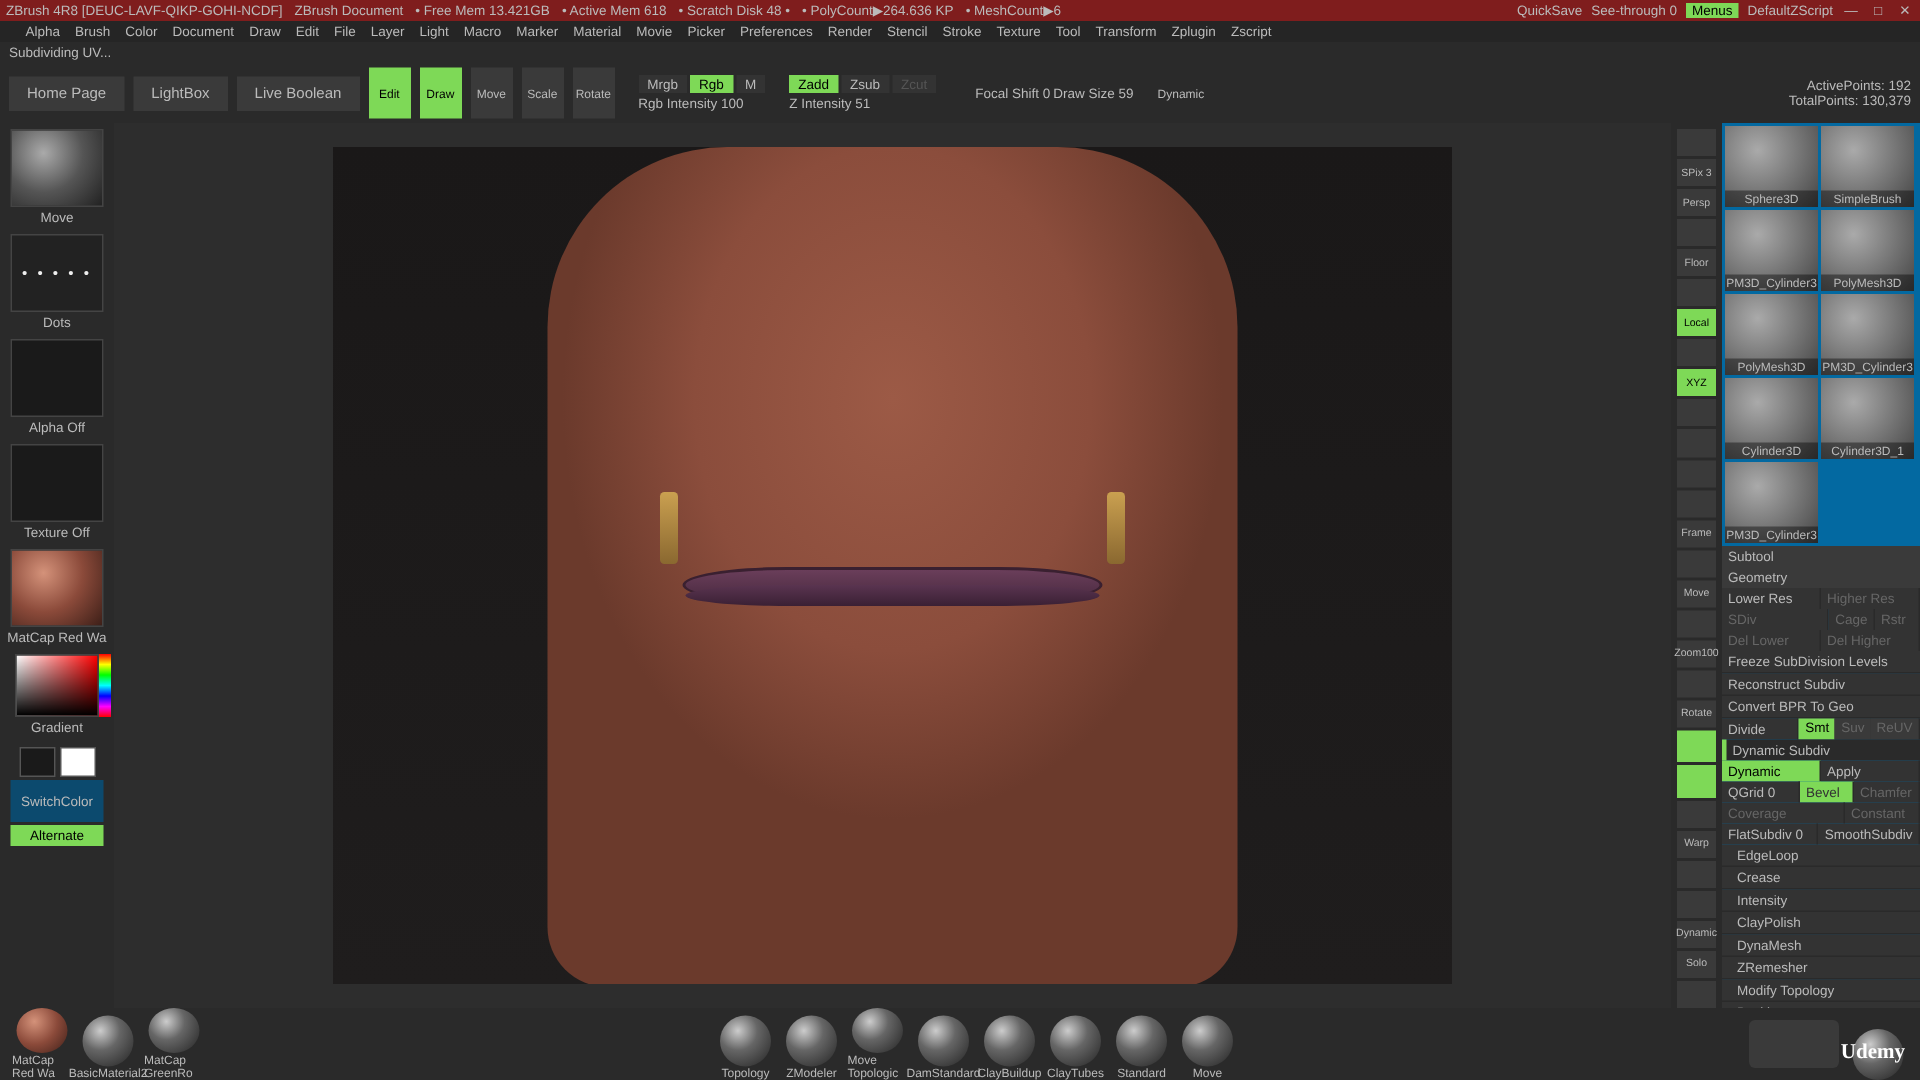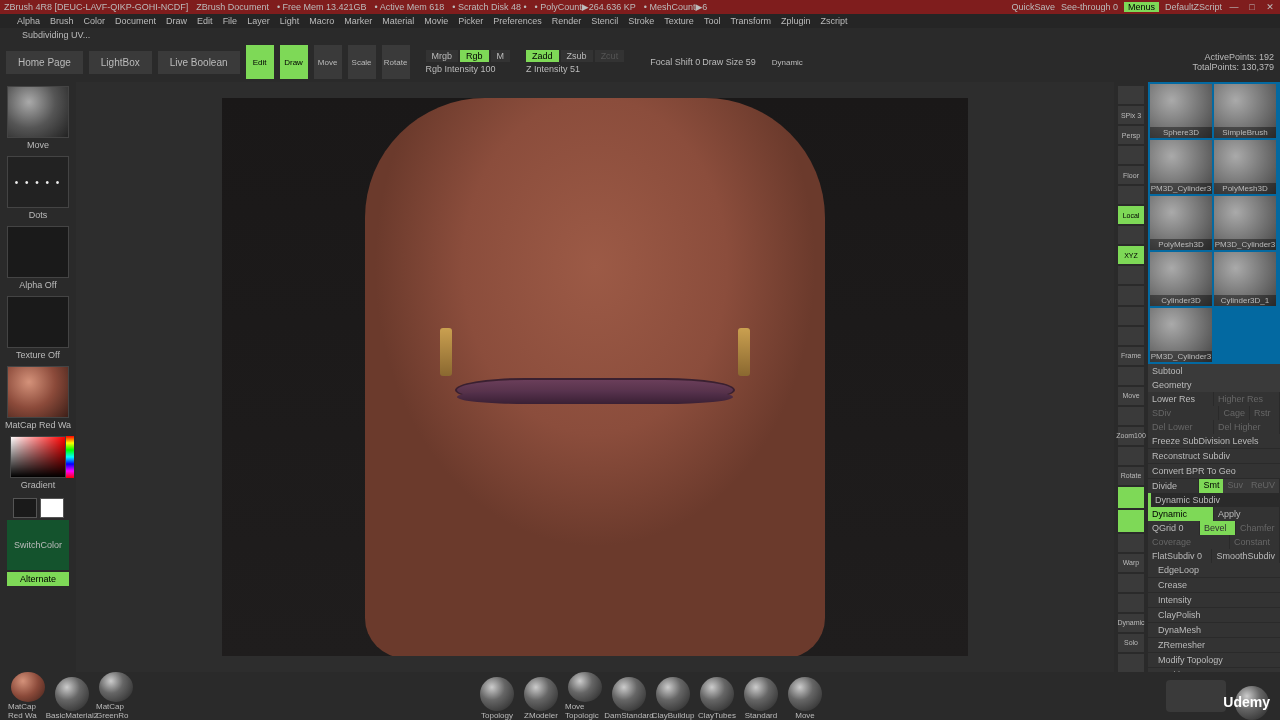--- a/index.html
+++ b/index.html
@@ -2,21 +2,21 @@
 <html><head>
 <meta charset="utf-8">
 <style>
 * { margin:0; padding:0; box-sizing:border-box; font-family:Arial,sans-serif; }
 body { background:#2a2a2a; color:#bbb; font-size:10px; width:1280px; height:720px; overflow:hidden; position:relative; }
 .titlebar { height:14px; background:#7f1d1d; display:flex; align-items:center; padding:0 4px; justify-content:space-between; font-size:9px; }
 .titlebar-left { display:flex; gap:8px; }
 .titlebar-right { display:flex; gap:6px; align-items:center; }
 .menus-btn { background:#7ed957; color:#000; padding:0 4px; }
 .menubar { height:14px; background:#252525; display:flex; align-items:center; padding:0 17px; gap:10px; font-size:9px; }
-.statusbar { height:14px; background:#2a2a2a; display:flex; align-items:center; padding:0 22px; font-size:9px; }
+.statusbar { height:14px; background:#2a2a2a; display:flex; align-items:center; padding:0 6px; font-size:9px; }
 .topcontrols { height:40px; background:#2a2a2a; display:flex; align-items:center; padding:0 6px; gap:6px; }
 .nav-btn { background:#3a3a3a; padding:6px 12px; font-size:10px; }
 .tool-btn { width:28px; height:34px; background:#3a3a3a; display:flex; flex-direction:column; align-items:center; justify-content:center; font-size:8px; }
 .tool-btn.active { background:#7ed957; color:#000; }
 .rgb-active { background:#7ed957; color:#000; padding:1px 6px; font-size:9px; }
 .zadd-active { background:#7ed957; color:#000; padding:1px 6px; font-size:9px; }
 .mode-label { background:#333; padding:1px 6px; font-size:9px; }
 .intensity { font-size:9px; }
 .right-info { margin-left:auto; font-size:9px; text-align:right; }
 .main { display:flex; height:calc(100% - 14px - 14px - 14px - 40px - 48px); }
@@ -25,21 +25,21 @@
 .tool-label { font-size:9px; text-align:center; margin-bottom:4px; }
 .dots-swatch { width:62px; height:52px; background:#222; border:1px solid #444; display:flex; align-items:center; justify-content:center; }
 .dots-swatch::before { content:"• • • • •"; color:#eee; letter-spacing:2px; }
 .alpha-swatch { width:62px; height:52px; background:#1a1a1a; border:1px solid #444; }
 .texture-swatch { width:62px; height:52px; background:#1a1a1a; border:1px solid #444; }
 .matcap-swatch { width:62px; height:52px; background:radial-gradient(circle at 35% 30%,#d4927a 0%, #8b4a3a 50%, #3d1f18 100%); border:1px solid #444; }
 .color-picker { width:56px; height:42px; background:linear-gradient(to right, #fff, #ff0000), linear-gradient(to bottom, transparent, #000); background-blend-mode:multiply; border:1px solid #444; position:relative; }
 .hue-strip { width:8px; height:42px; background:linear-gradient(to bottom, red, yellow, lime, cyan, blue, magenta, red); position:absolute; right:-8px; top:0; }
 .color-row { display:flex; gap:3px; margin-top:2px; }
 .color-box { width:24px; height:20px; border:1px solid #555; }
-.switchcolor { background:#14532d; padding:20px 4px; font-size:9px; width:62px; text-align:center; }
+.switchcolor { background:#0c4a6e; padding:9px 4px; font-size:9px; width:62px; text-align:center; }
 .alternate-btn { background:#7ed957; color:#000; padding:2px 4px; font-size:9px; width:62px; text-align:center; }
 .viewport { flex:1; background:#2d2d2d; position:relative; display:flex; align-items:center; justify-content:center; }
 .canvas { width:746px; height:558px; background:linear-gradient(to bottom, #1a1818, #1f1d1d); position:relative; overflow:hidden; }
 .bust { position:absolute; left:50%; top:0; transform:translateX(-50%); width:460px; height:560px; background:radial-gradient(ellipse 220px 280px at 50% 30%, #9c5a46 0%, #8b4d3c 60%, #6b3a2c 100%); border-radius:120px 120px 40px 40px; }
 .neckring { position:absolute; left:50%; top:280px; transform:translateX(-50%); width:280px; height:24px; background:linear-gradient(to bottom, #6a3e5a, #4a2a40); border-radius:50%/100%; border:2px solid #3a2030; }
 .neckring::after { content:""; position:absolute; top:10px; left:0; width:100%; height:14px; background:linear-gradient(to bottom,#5a3450,#3a2034); border-radius:50%/100%; }
 .earring-l { position:absolute; left:218px; top:230px; width:12px; height:48px; background:linear-gradient(#caa050,#8a6830); border-radius:3px; }
 .earring-r { position:absolute; right:218px; top:230px; width:12px; height:48px; background:linear-gradient(#caa050,#8a6830); border-radius:3px; }
 .rightcol1 { width:34px; background:#2a2a2a; display:flex; flex-direction:column; gap:2px; padding-top:4px; align-items:center;}
 .side-btn { width:26px; height:22px; background:#3a3a3a; font-size:7px; display:flex; align-items:center; justify-content:center; }
@@ -55,21 +55,21 @@
 .slider-green { background:linear-gradient(to right,#7ed957 30%,#333 30%); color:#ddd; }
 .smt-btn { background:#7ed957; color:#000; padding:1px 4px; font-size:9px; }
 .btn-sm { background:#3a3a3a; padding:1px 4px; font-size:9px; flex:1; text-align:center; }
 .btn-sm.dim { color:#666; }
 .panel-item { padding:2px 4px; font-size:9px; background:#333; border-bottom:1px solid #2a2a2a; }
 .panel-item.indent { padding-left:10px; }
 .bottombar { height:48px; background:#2a2a2a; display:flex; align-items:center; padding:0 8px; gap:6px; position:relative; }
 .brush-orb { width:40px; height:48px; display:flex; flex-direction:column; align-items:center; justify-content:flex-end; font-size:8px; }
 .brush-orb .orb { width:34px; height:34px; border-radius:50%; background:radial-gradient(circle at 35% 30%, #ccc 0%, #666 40%, #222 100%); }
 .brush-orb.red .orb { background:radial-gradient(circle at 35% 30%, #d4927a 0%, #8b4a3a 50%, #3d1f18 100%); }
-.udemy { position:absolute; right:10px; bottom:10px; font-size:14px; font-weight:bold; color:#fff; }
+.udemy { position:absolute; right:10px; bottom:10px; font-size:14px; font-weight:bold; color:#fff;font-family:Liberation Serif, serif; }
 .close-x { width:12px; height:12px; display:flex; align-items:center; justify-content:center; }
 </style>
 </head>
 <body>
 
 <div class="titlebar">
   <div class="titlebar-left">
     <span>ZBrush 4R8 [DEUC-LAVF-QIKP-GOHI-NCDF]</span>
     <span>ZBrush Document</span>
     <span>• Free Mem 13.421GB</span>

